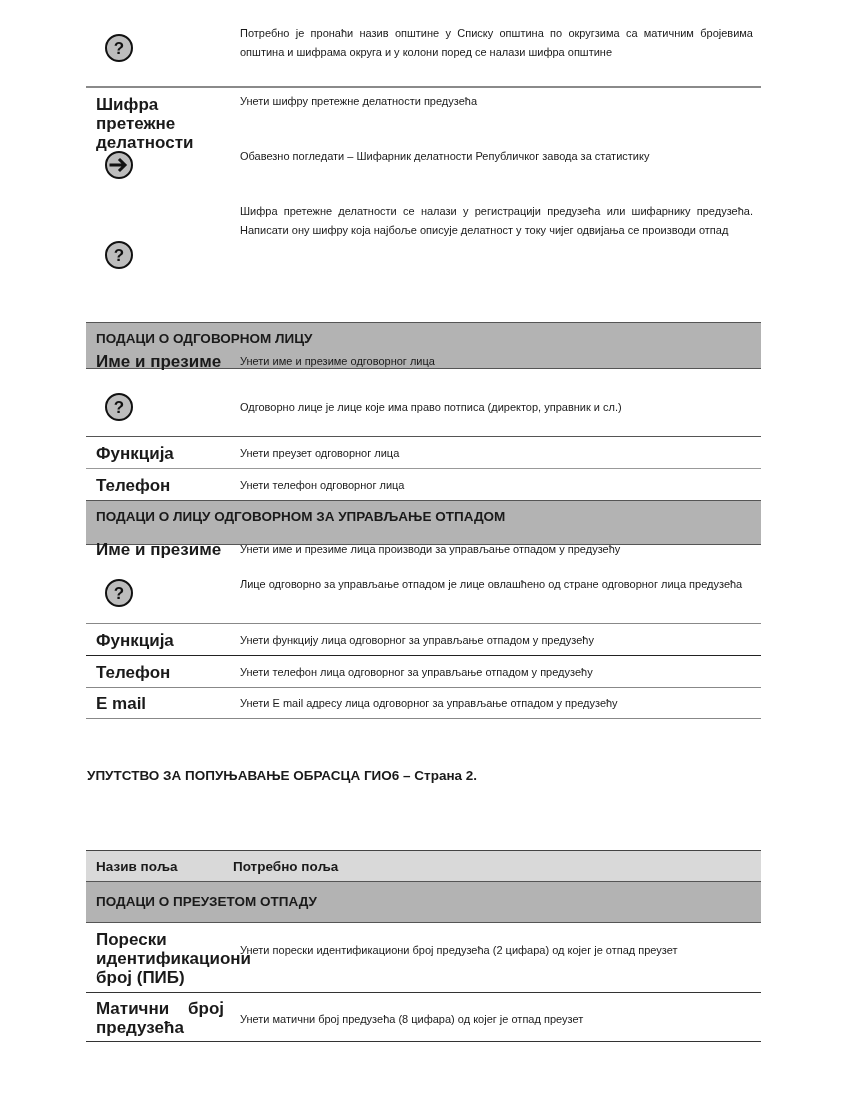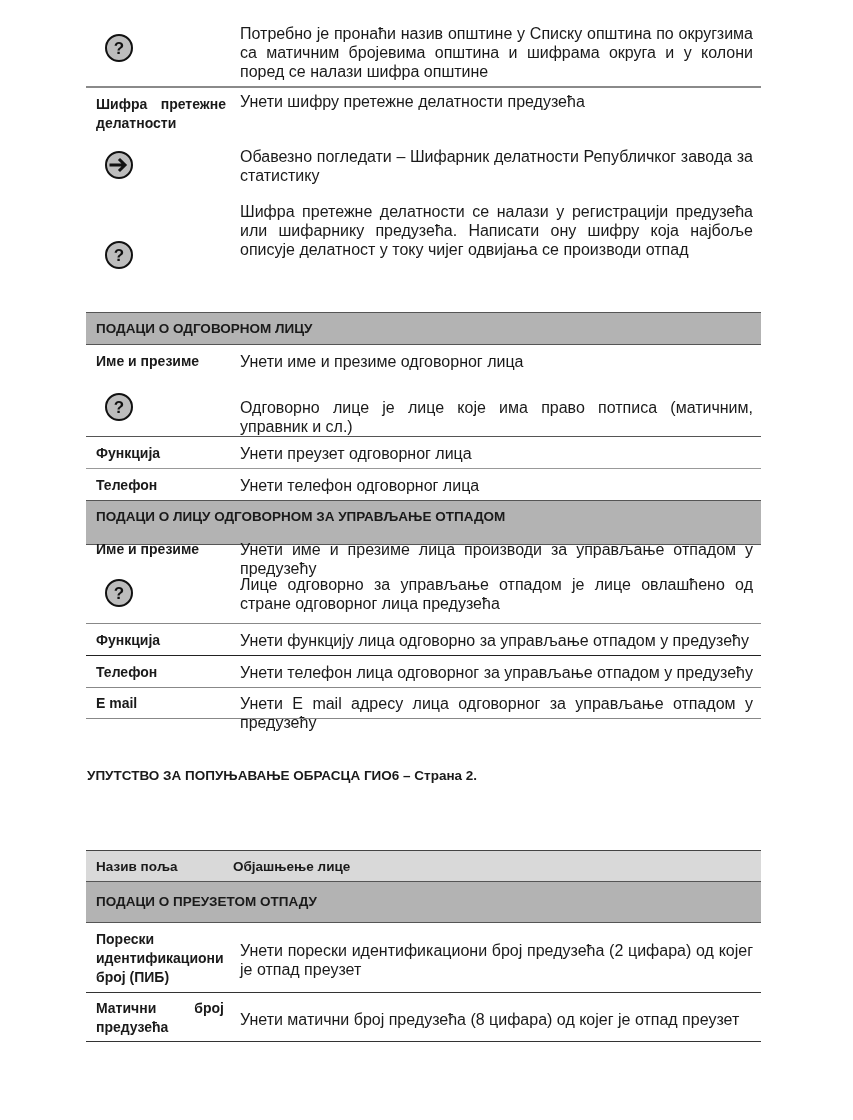--- a/index.html
+++ b/index.html
@@ -1,23 +1,23 @@
 <!DOCTYPE html>
 <html><head>
 <meta charset="utf-8">
 <style>
   html, body { margin: 0; padding: 0; background: #ffffff; }
   body {
     width: 853px; height: 1120px; position: relative; overflow: hidden;
     font-family: "Liberation Sans", sans-serif; color: #1a1a1a; font-size: 13.5px;
   }
   .abs { position: absolute; }
-  .label { position: absolute; left: 96px; width: 130px; font-weight: bold; font-size: 14px; line-height: 19px; }
+  .label { position: absolute; left: 96px; width: 130px; font-weight: bold; font-size: 17px; line-height: 19px; }
   .label.just { text-align: justify; text-align-last: auto; }
-  .desc { position: absolute; left: 240px; width: 513px; font-size: 16px; line-height: 19px; text-align: justify; }
+  .desc { position: absolute; left: 240px; width: 513px; font-size: 11px; line-height: 19px; text-align: justify; }
   .hline { position: absolute; left: 86px; width: 675px; height: 0; border-top: 1.5px solid #555; }
   .hline.thick { border-top: 2.5px solid #8a8a8a; }
   .section { position: absolute; left: 86px; width: 675px; background: #b3b3b3; border-top: 1.5px solid #555; border-bottom: 1.5px solid #555; box-sizing: border-box; }
   .section span { position: absolute; left: 10px; top: 8px; font-weight: bold; font-size: 13.5px; }
   .colhead { position: absolute; left: 86px; width: 675px; background: #d9d9d9; border-top: 1.5px solid #444; box-sizing: border-box; }
   .icon { position: absolute; left: 104px; width: 30px; height: 30px; }
   .title { position: absolute; left: 87px; font-weight: bold; font-size: 13.5px; }
 </style>
 </head>
 <body>
@@ -37,63 +37,63 @@
   <path d="M7 15 H20 M16 10 L21 15 L16 20" stroke="#111" stroke-width="3" fill="none" stroke-linecap="square"></path>
 </svg>
 <div class="desc" style="top:147px">Обавезно погледати – Шифарник делатности Републичког завода за статистику</div>
 
 <svg class="icon" style="top:240px" viewBox="0 0 30 30">
   <circle cx="15" cy="15" r="13" fill="#bdbdbd" stroke="#111" stroke-width="2"></circle>
   <text x="15" y="21" text-anchor="middle" font-family="Liberation Sans, sans-serif" font-weight="bold" font-size="17" fill="#111">?</text>
 </svg>
 <div class="desc" style="top:202px">Шифра претежне делатности се налази у регистрацији предузећа или шифарнику предузећа. Написати ону шифру која најбоље описује делатност у току чијег одвијања се производи отпад</div>
 
-<div class="section" style="top:312px;height:33px">
+<div class="section" style="top:322px;height:47px">
   <span>ПОДАЦИ О ОДГОВОРНОМ ЛИЦУ</span>
 </div>
 <div class="label" style="top:352px">Име и презиме</div>
 <div class="desc" style="top:352px">Унети име и презиме одговорног лица</div>
 <svg class="icon" style="top:392px" viewBox="0 0 30 30">
   <circle cx="15" cy="15" r="13" fill="#bdbdbd" stroke="#111" stroke-width="2"></circle>
   <text x="15" y="21" text-anchor="middle" font-family="Liberation Sans, sans-serif" font-weight="bold" font-size="17" fill="#111">?</text>
 </svg>
-<div class="desc" style="top:398px">Одговорно лице је лице које има право потписа (матичним, управник и сл.)</div>
+<div class="desc" style="top:398px">Одговорно лице је лице које има право потписа (директор, управник и сл.)</div>
 <div class="hline" style="top:436px"></div>
 <div class="label" style="top:444px">Функција</div>
 <div class="desc" style="top:444px">Унети преузет одговорног лица</div>
 <div class="hline" style="top:468px;border-top-color:#999"></div>
 <div class="label" style="top:476px">Телефон</div>
 <div class="desc" style="top:476px">Унети телефон одговорног лица</div>
 
 <div class="section" style="top:500px;height:45px">
   <span>ПОДАЦИ О ЛИЦУ ОДГОВОРНОМ ЗА УПРАВЉАЊЕ ОТПАДОМ</span>
 </div>
 <div class="label" style="top:540px">Име и презиме</div>
 <div class="desc" style="top:540px">Унети име и презиме лица производи за управљање отпадом у предузећу</div>
 <svg class="icon" style="top:578px" viewBox="0 0 30 30">
   <circle cx="15" cy="15" r="13" fill="#bdbdbd" stroke="#111" stroke-width="2"></circle>
   <text x="15" y="21" text-anchor="middle" font-family="Liberation Sans, sans-serif" font-weight="bold" font-size="17" fill="#111">?</text>
 </svg>
 <div class="desc" style="top:575px">Лице одговорно за управљање отпадом је лице овлашћено од стране одговорног лица предузећа</div>
 <div class="hline" style="top:623px;border-top-color:#888"></div>
 <div class="label" style="top:631px">Функција</div>
-<div class="desc" style="top:631px">Унети функцију лица одговорно за управљање отпадом у предузећу</div>
+<div class="desc" style="top:631px">Унети функцију лица одговорног за управљање отпадом у предузећу</div>
 <div class="hline" style="top:655px;border-top-color:#222"></div>
 <div class="label" style="top:663px">Телефон</div>
 <div class="desc" style="top:663px">Унети телефон лица одговорног за управљање отпадом у предузећу</div>
 <div class="hline" style="top:687px;border-top-color:#888"></div>
 <div class="label" style="top:694px">E mail</div>
 <div class="desc" style="top:694px">Унети E mail адресу лица одговорног за управљање отпадом у предузећу</div>
 <div class="hline" style="top:718px;border-top-color:#888"></div>
 
 <div class="title" style="top:768px">УПУТСТВО ЗА ПОПУЊАВАЊЕ ОБРАСЦА ГИО6 – Страна 2.</div>
 
 <div class="colhead" style="top:850px;height:31px">
   <span class="abs" style="left:10px;top:8px;font-weight:bold">Назив поља</span>
-  <span class="abs" style="left:147px;top:8px;font-weight:bold">Објашњење лице</span>
+  <span class="abs" style="left:147px;top:8px;font-weight:bold">Потребно поља</span>
 </div>
 <div class="section" style="top:881px;height:42px">
   <span style="top:12px">ПОДАЦИ О ПРЕУЗЕТОМ ОТПАДУ</span>
 </div>
 <div class="label just" style="top:930px;width:128px">Порески идентификациони број (ПИБ)</div>
 <div class="desc" style="top:941px">Унети порески идентификациони број предузећа (2 цифара) од којег је отпад преузет</div>
 <div class="hline" style="top:992px;border-top-color:#333"></div>
 <div class="label just" style="top:999px;width:128px">Матични број предузећа</div>
 <div class="desc" style="top:1010px">Унети матични број предузећа (8 цифара) од којег је отпад преузет</div>
 <div class="hline" style="top:1041px;border-top-color:#333"></div>

